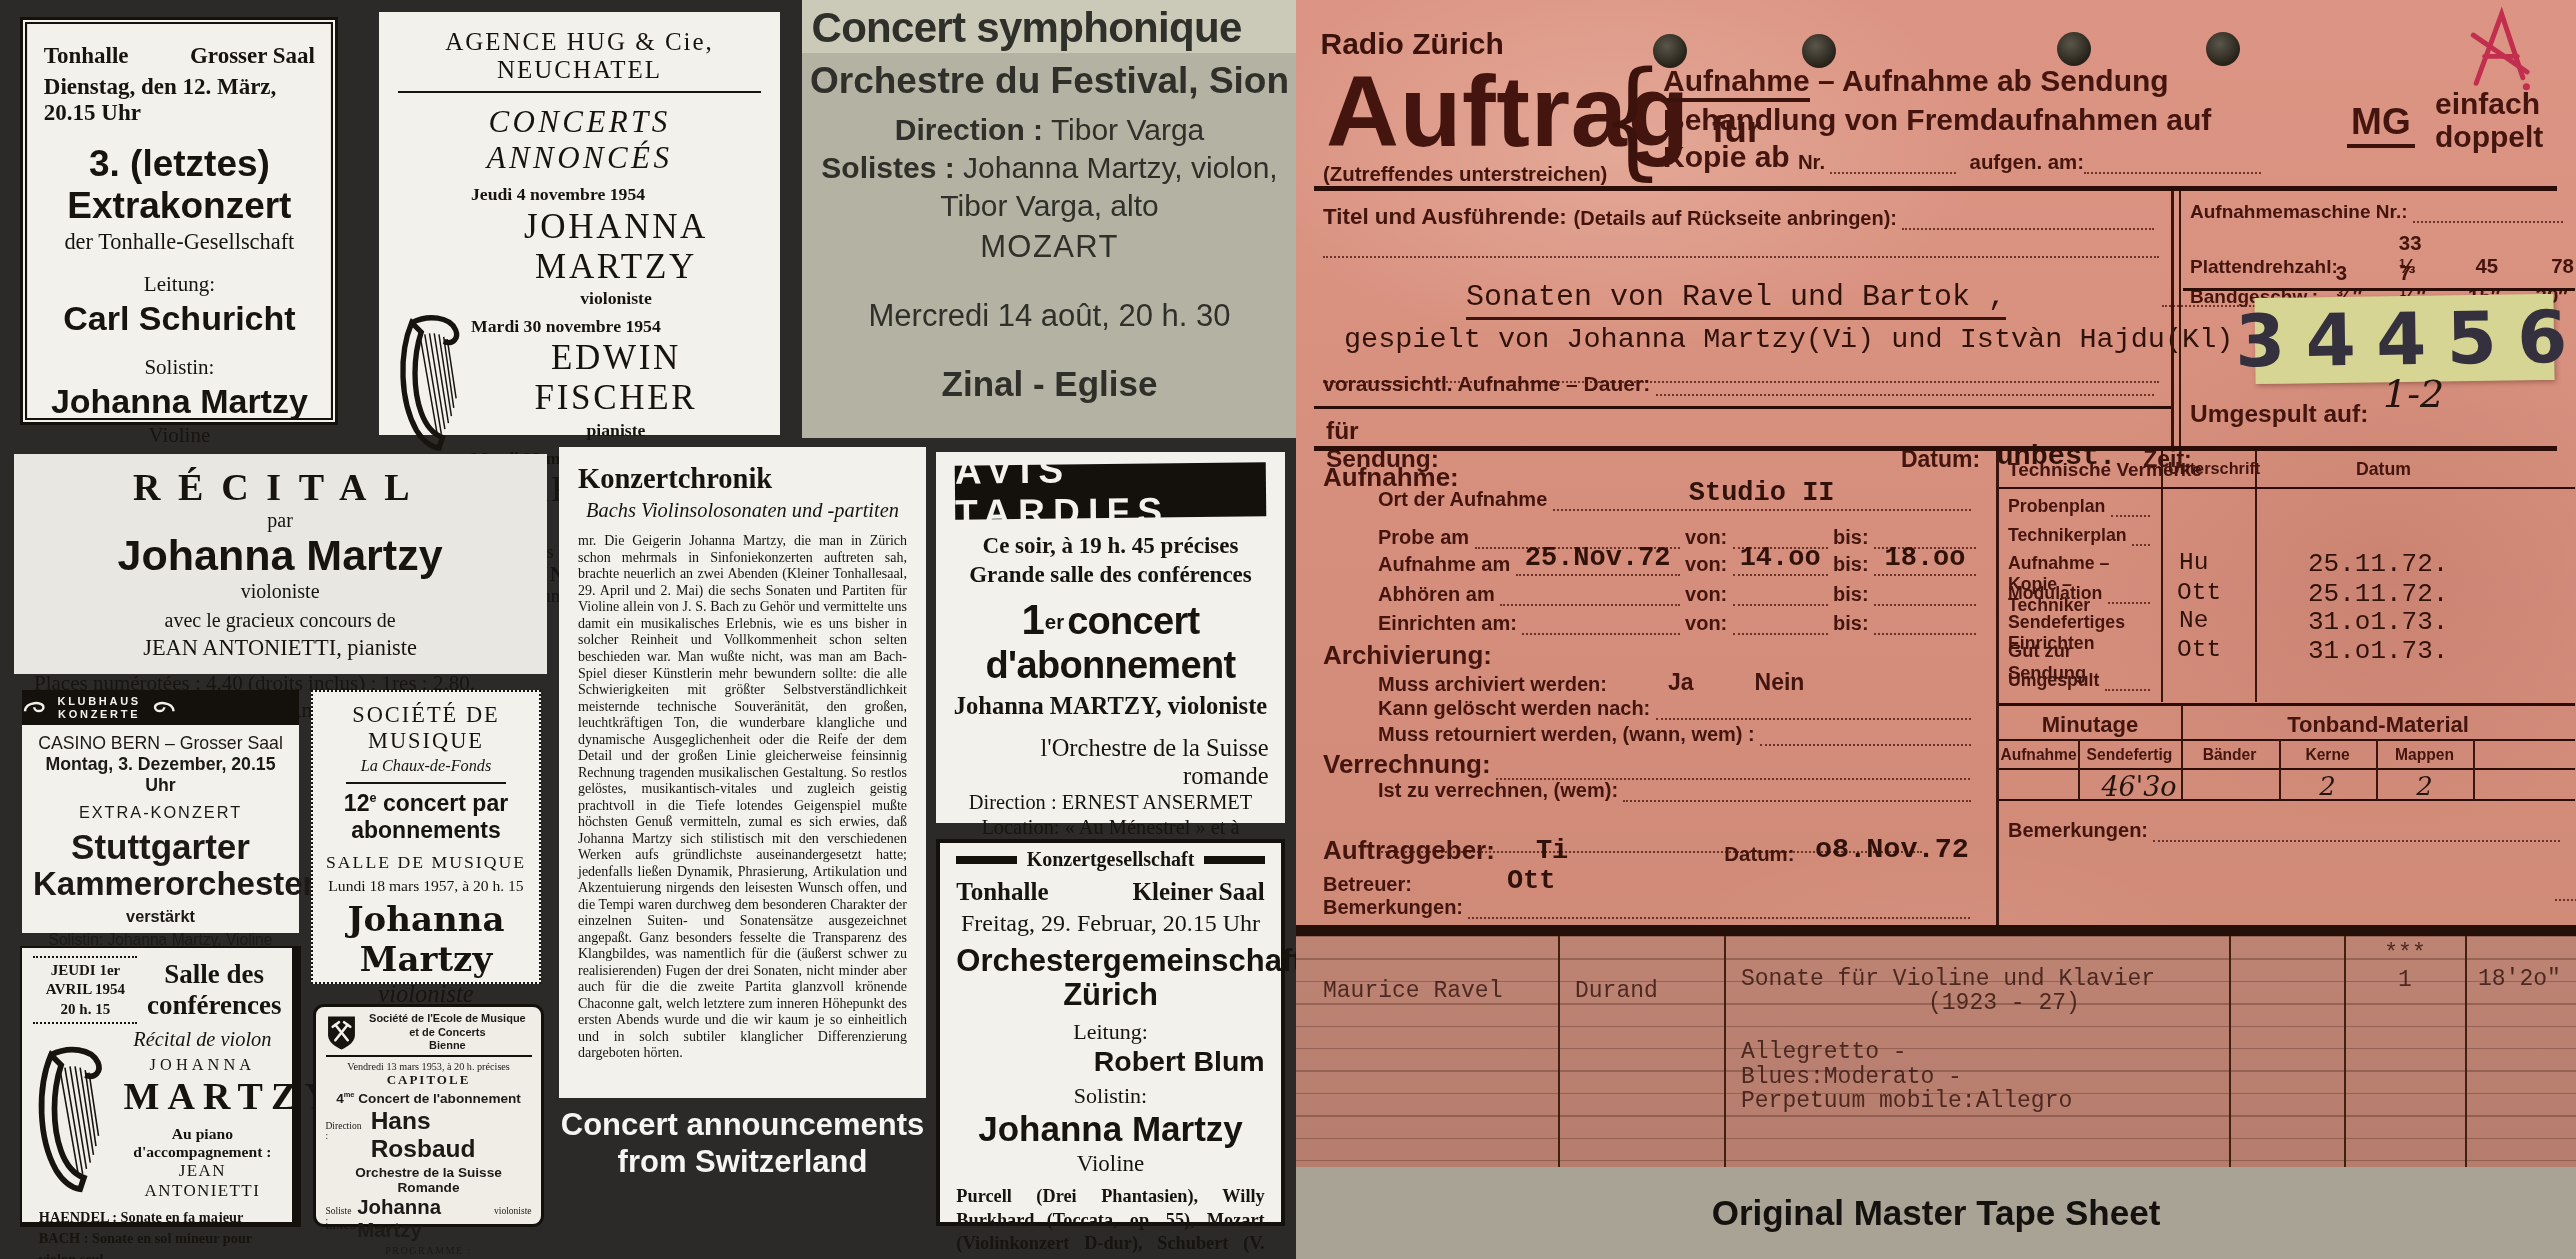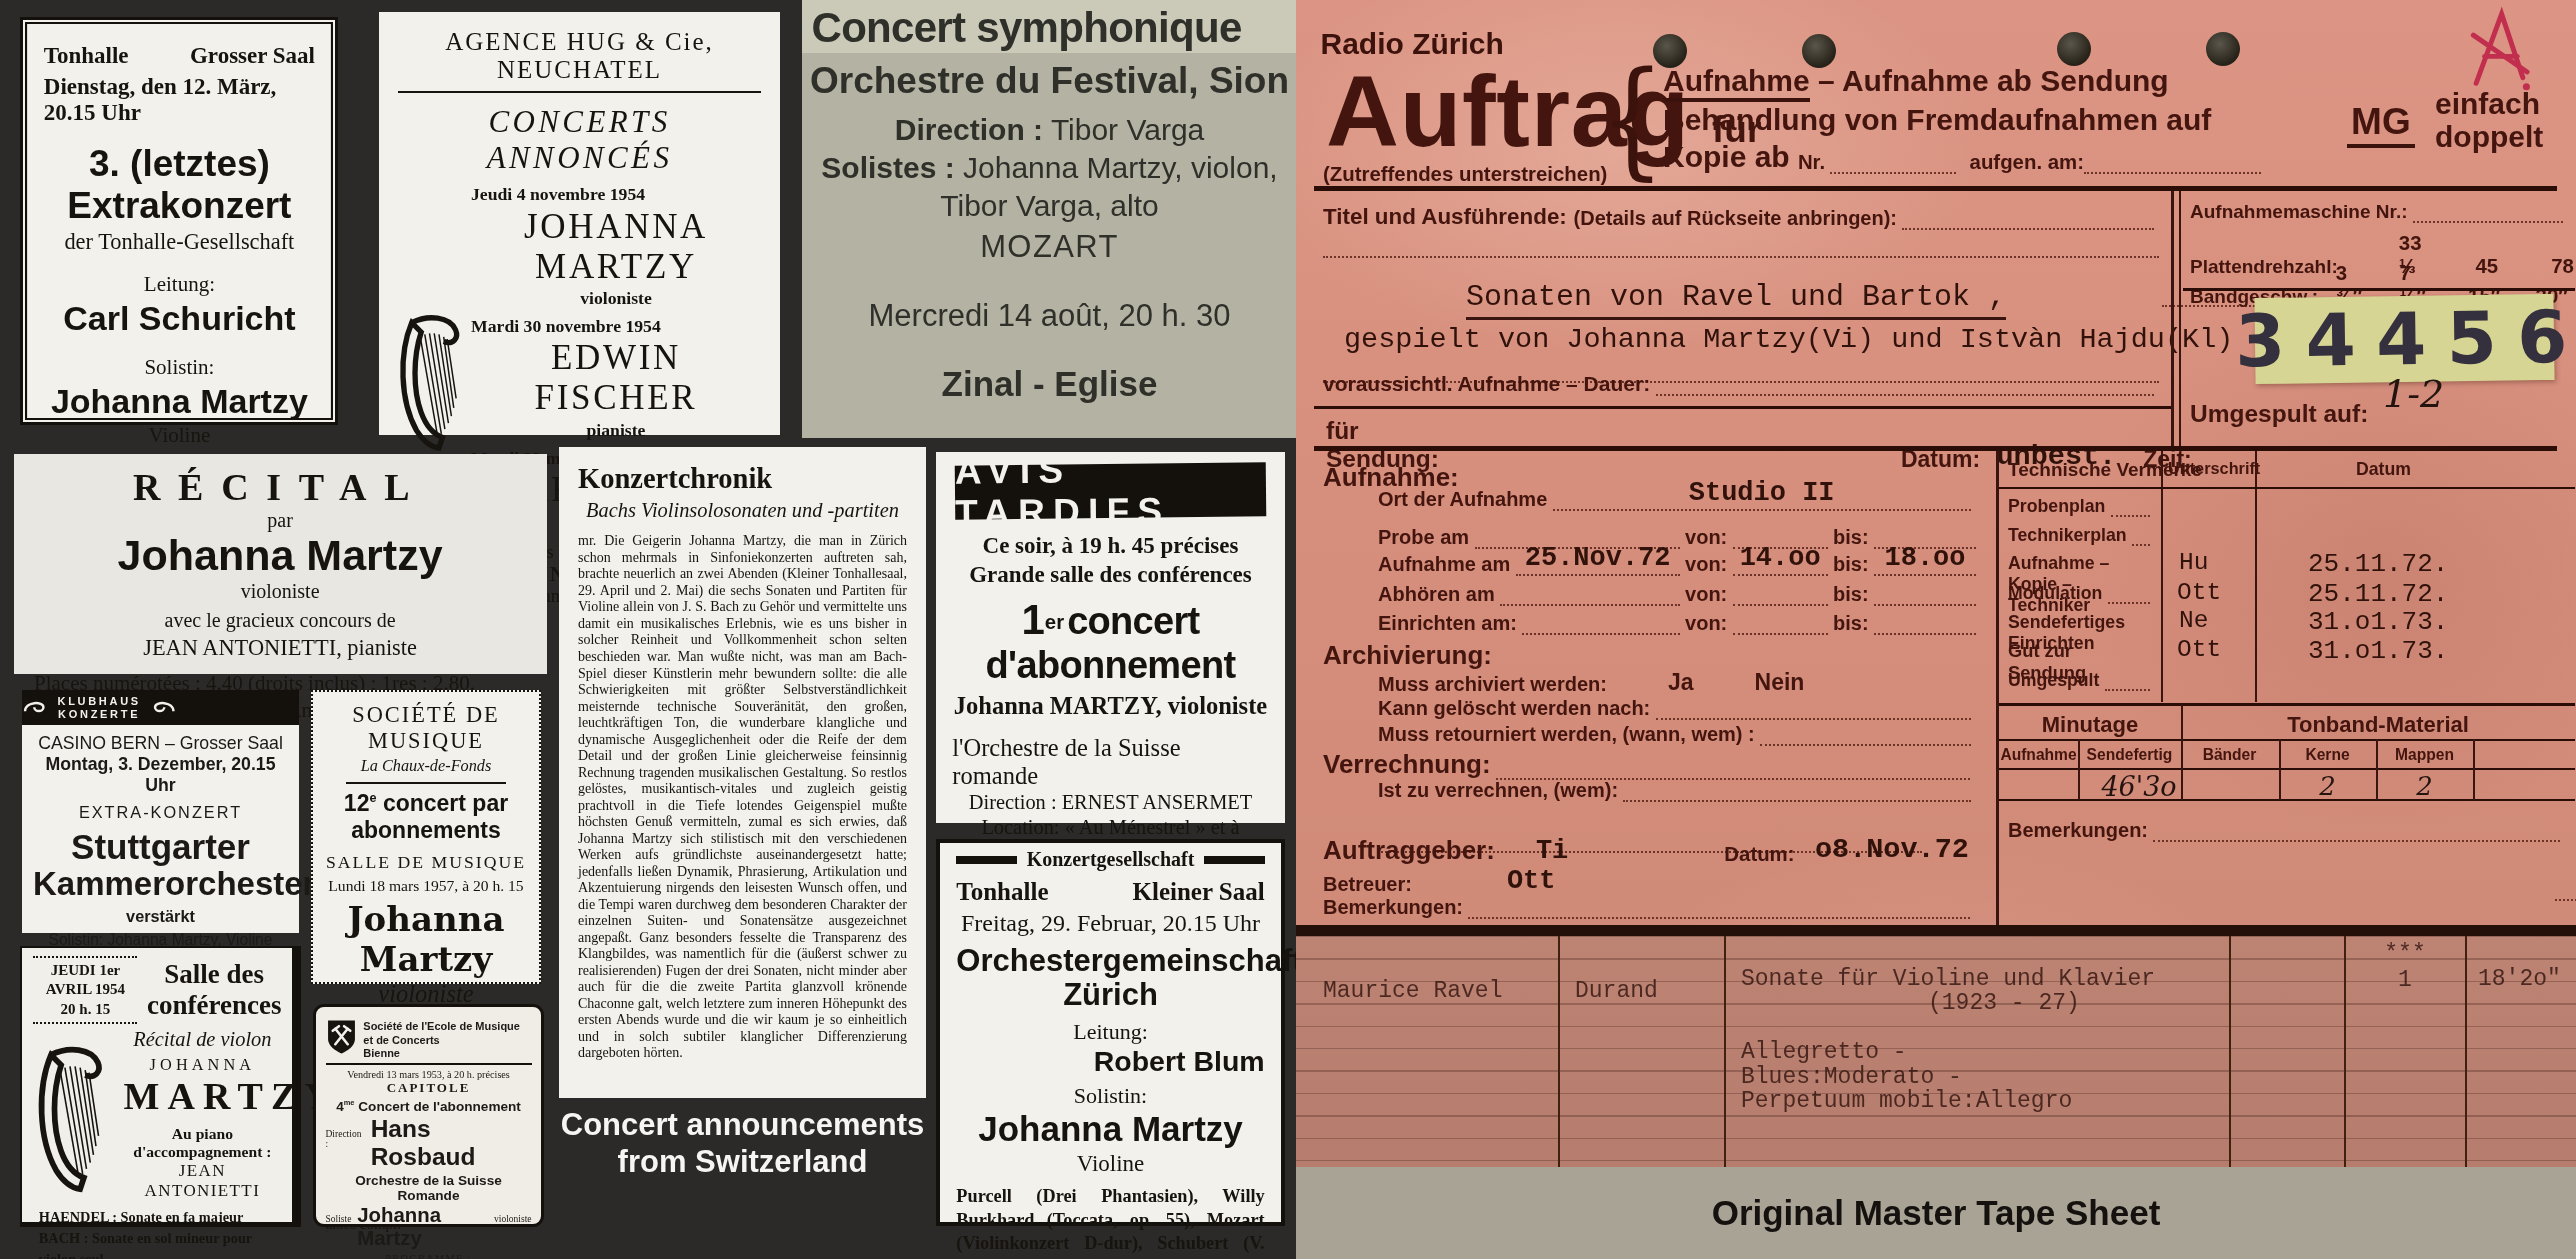--- a/index.html
+++ b/index.html
@@ -66,21 +66,21 @@
 
   
   .c-avis{left:936px;top:452px;width:349px;height:371px;padding:12.2px 16.3px;}
   .av-banner{background:#14110d;color:#f3f1ec;height:54px;display:flex;align-items:center;justify-content:center;
              font-family:"Liberation Sans",sans-serif;font-weight:800;font-size:37px;letter-spacing:8.2px;
              transform:rotate(-0.6deg);margin:0 2.7px 13.6px;}
   .av-l{font-weight:bold;font-size:23px;text-align:center;line-height:1.25;}
   .av-title{font-family:"Liberation Sans",sans-serif;font-weight:800;text-align:center;margin:6.8px 0 4.1px;}
   .av-title .n{font-size:42px;} .av-title .s{font-size:20.4px;vertical-align:super;} .av-title .r{font-size:38px;letter-spacing:-0.7px;}
   .av-sol{font-weight:bold;font-size:24.5px;text-align:center;margin-top:5.4px;}
-  .av-orc{font-size:24.5px;text-align:left;margin-top:13.6px;}
+  .av-orc{font-size:24.5px;text-align:right;margin-top:13.6px;}
   .av-sm{font-size:20.4px;text-align:center;margin-top:1.4px;}
   .av-rep{font-weight:bold;font-size:24px;text-align:center;margin-top:5.4px;}
 
   
   .c-stutt{left:22px;top:690px;width:277px;height:243px;padding:0;}
   .st-banner{background:#14110d;height:35px;display:flex;align-items:center;justify-content:flex-start;gap:11px;}
   .st-btxt{color:#f3f1ec;font-family:"Liberation Sans",sans-serif;font-weight:800;font-size:11px;
            letter-spacing:2.7px;text-align:center;line-height:1.15;}
   .st-body{padding:8.2px 11px;text-align:center;font-family:"Liberation Sans",sans-serif;color:#1c1916;}
   .st-venue{font-weight:normal;font-size:17.7px;}
@@ -122,21 +122,21 @@
   .m5-first{font-size:16.3px;letter-spacing:4.1px;margin-top:4.1px;}
   .m5-last{font-weight:bold;font-size:38px;letter-spacing:8.2px;margin-top:-1.4px;}
   .m5-plbl{font-weight:bold;font-size:15.6px;margin-top:6.8px;}
   .m5-pia{font-size:17px;letter-spacing:1.4px;}
   .m5-prog{font-weight:bold;font-size:14.3px;line-height:1.45;margin:6.8px 0 0 5.4px;text-align:left;}
 
   
   .c-rosbaud{left:313px;top:1004px;width:231px;height:223px;background:#efede6;border:3.4px solid #14110d;
              border-radius:11px;padding:5.4px 9.5px;font-family:"Liberation Sans",sans-serif;color:#1c1916;}
   .ro-head{display:flex;gap:6.8px;align-items:center;border-bottom:2px solid #14110d;padding-bottom:2.7px;}
-  .ro-org{flex:1;text-align:left;font-weight:bold;font-size:11px;line-height:1.2;margin-top:8px;}
+  .ro-org{flex:1;text-align:center;font-weight:bold;font-size:11px;line-height:1.2;}
   .ro-date{font-family:"Liberation Serif",serif;font-size:10.2px;text-align:center;margin-top:4.1px;}
   .ro-cap{font-weight:bold;font-size:13px;letter-spacing:2px;}
   .ro-con{font-weight:bold;font-size:13.6px;text-align:center;margin-top:2.7px;}
   .ro-dir{display:flex;align-items:baseline;justify-content:center;gap:6.8px;margin-top:1.4px;}
   .ro-dlbl{font-family:"Liberation Serif",serif;font-size:9.5px;}
   .ro-cond{font-weight:800;font-size:24.5px;}
   .ro-orc{font-weight:bold;font-size:13.6px;text-align:center;margin-top:1.4px;}
   .ro-sol{display:flex;align-items:baseline;justify-content:center;gap:5.4px;margin-top:1.4px;}
   .ro-name{font-weight:800;font-size:20.4px;}
   .ro-plbl{font-family:"Liberation Serif",serif;font-size:10.2px;letter-spacing:1.4px;text-align:center;margin-top:2.7px;}

